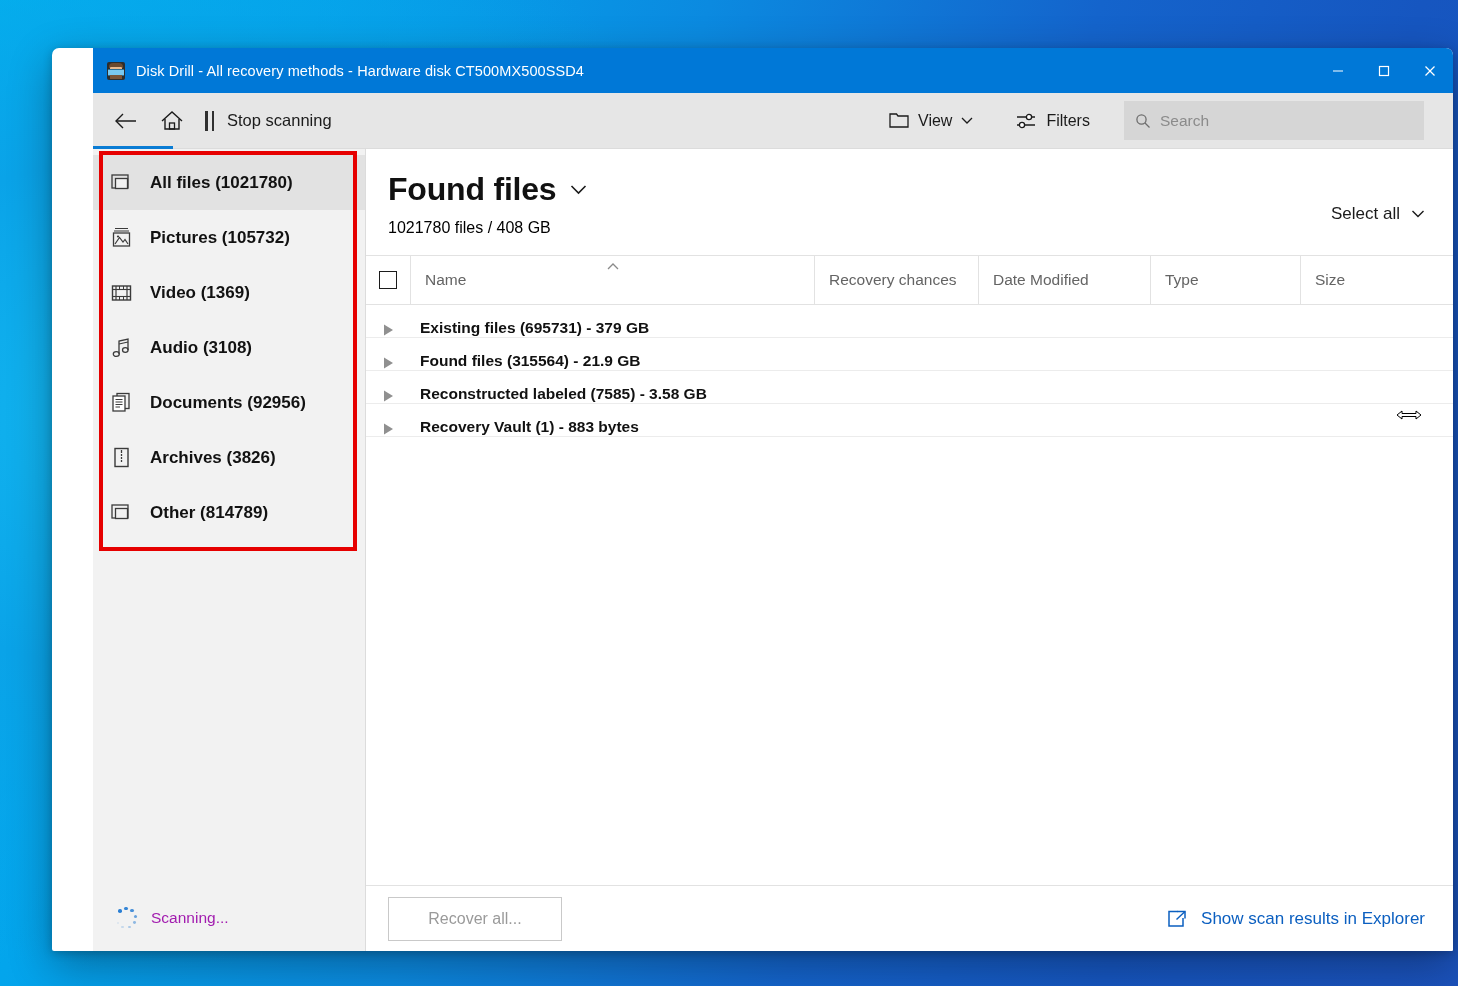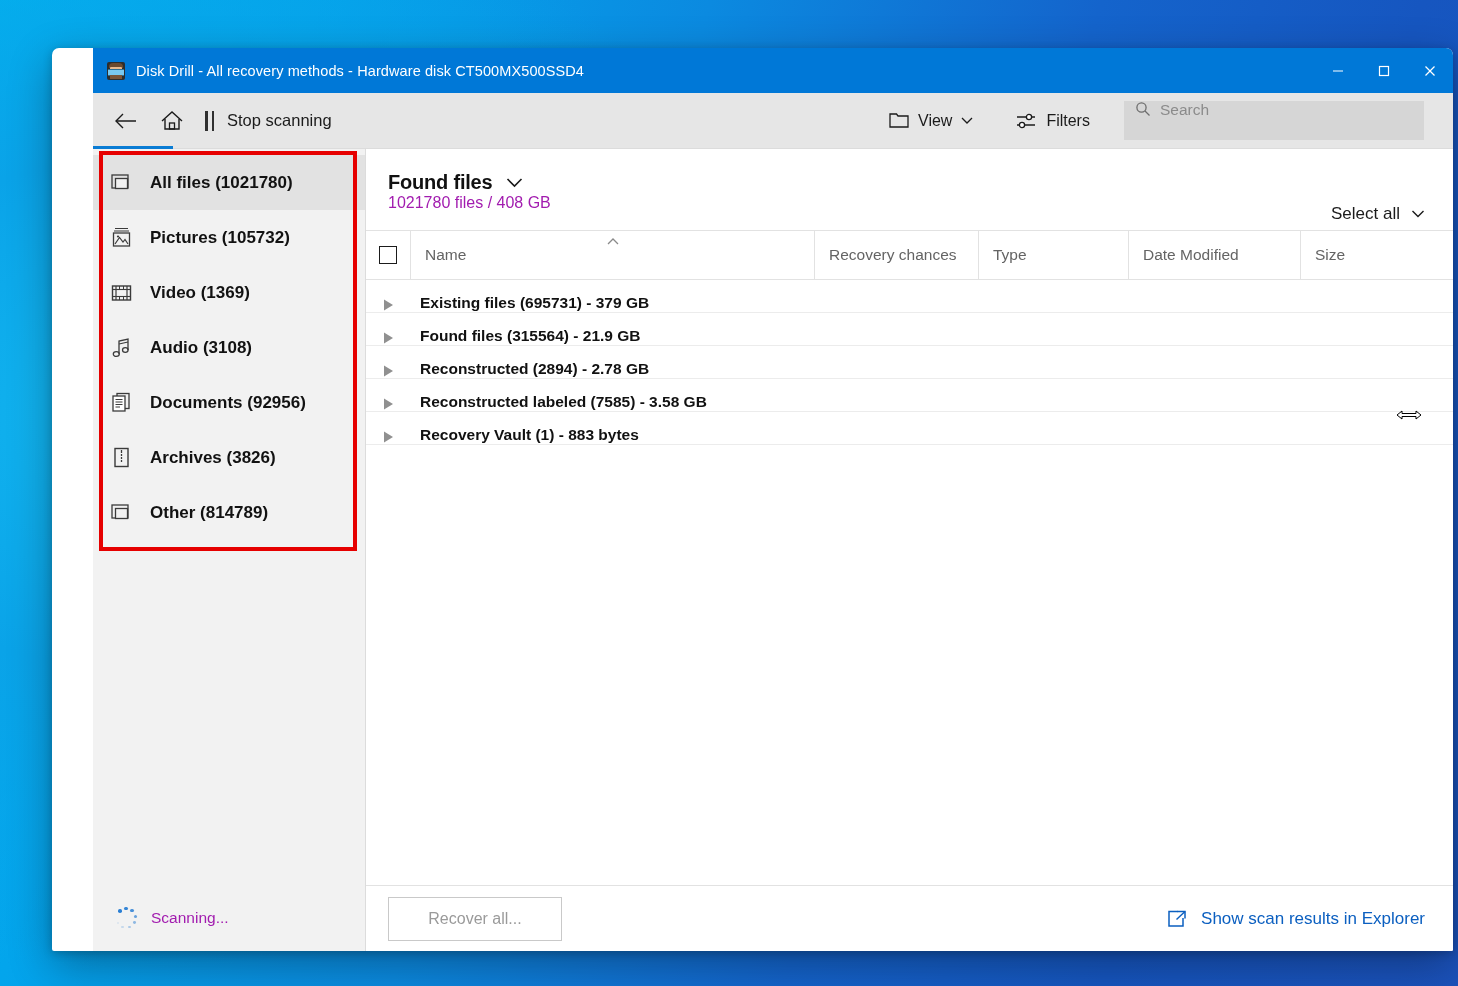--- a/index.html
+++ b/index.html
@@ -127,21 +127,21 @@
   }
   .tb-text-btn {
     display: flex; align-items: center; gap: 9px;
     height: 40px; padding: 0 10px;
     color: #1b1b1b; font-size: 16px;
   }
   #search-box {
     width: 300px; height: 39px;
     background: #d6d6d6;
     margin-left: 24px;
-    display: flex; 
+    display: flex; align-items: center;
     gap: 9px;
     padding: 0 11px;
     box-sizing: border-box;
   }
   #search-placeholder { color: #8b8b8b; font-size: 15.5px; }
   #more-btn {
     width: 50px; height: 46px;
     display: flex; align-items: center; justify-content: center;
     margin-left: 26px;
     color: #1b1b1b;
@@ -244,28 +244,29 @@
     padding: 22px 26px 0 22px;
     position: relative;
     flex: 0 0 auto;
   }
   #found-files-title-row {
     display: flex;
     align-items: center;
     gap: 14px;
   }
   #found-files-title {
-    font-size: 20px;
+    font-size: 32px;
     font-weight: 700;
     color: #111;
     letter-spacing: -0.2px;
   }
   #files-summary {
+    margin-top: 11px;
     font-size: 16px;
-    color: #a21caf;
+    color: #000000;
   }
   #select-all-btn {
     position: absolute;
     right: 28px;
     top: 55px;
     display: flex;
     align-items: center;
     gap: 11px;
     color: #1b1b1b;
     font-size: 17px;
@@ -616,25 +617,25 @@
             </div>
             <div class="th" id="th-name">
               <span>Name</span>
               <svg id="sort-caret" width="14" height="9" viewBox="0 0 14 9">
                 <polyline points="2,7 7,2 12,7" fill="none" stroke="#8a8a8a" stroke-width="1.3"></polyline>
               </svg>
             </div>
             <div class="th" id="th-rec">
               <span>Recovery chances</span>
             </div>
+            <div class="th" id="th-date">
+              <span>Date Modified</span>
+            </div>
             <div class="th" id="th-type">
               <span>Type</span>
-            </div>
-            <div class="th" id="th-date">
-              <span>Date Modified</span>
             </div>
             <div class="th" id="th-size">
               <span>Size</span>
             </div>
           </div>
 
           <div id="table-body">
             <div class="trow">
               <span class="row-caret">
                 <svg width="12" height="14" viewBox="0 0 12 14">
@@ -643,28 +644,20 @@
               </span>
               <span class="row-label">Existing files (695731) - 379 GB</span>
             </div>
             <div class="trow">
               <span class="row-caret">
                 <svg width="12" height="14" viewBox="0 0 12 14">
                     <polygon points="2,1.5 11,7 2,12.5" fill="#909090"></polygon>
                   </svg>
               </span>
               <span class="row-label">Found files (315564) - 21.9 GB</span>
-            </div>
-            <div class="trow">
-              <span class="row-caret">
-                <svg width="12" height="14" viewBox="0 0 12 14">
-                    <polygon points="2,1.5 11,7 2,12.5" fill="#909090"></polygon>
-                  </svg>
-              </span>
-              <span class="row-label">Reconstructed (2894) - 2.78 GB</span>
             </div>
             <div class="trow">
               <span class="row-caret">
                 <svg width="12" height="14" viewBox="0 0 12 14">
                     <polygon points="2,1.5 11,7 2,12.5" fill="#909090"></polygon>
                   </svg>
               </span>
               <span class="row-label">Reconstructed labeled (7585) - 3.58 GB</span>
             </div>
             <div class="trow">

